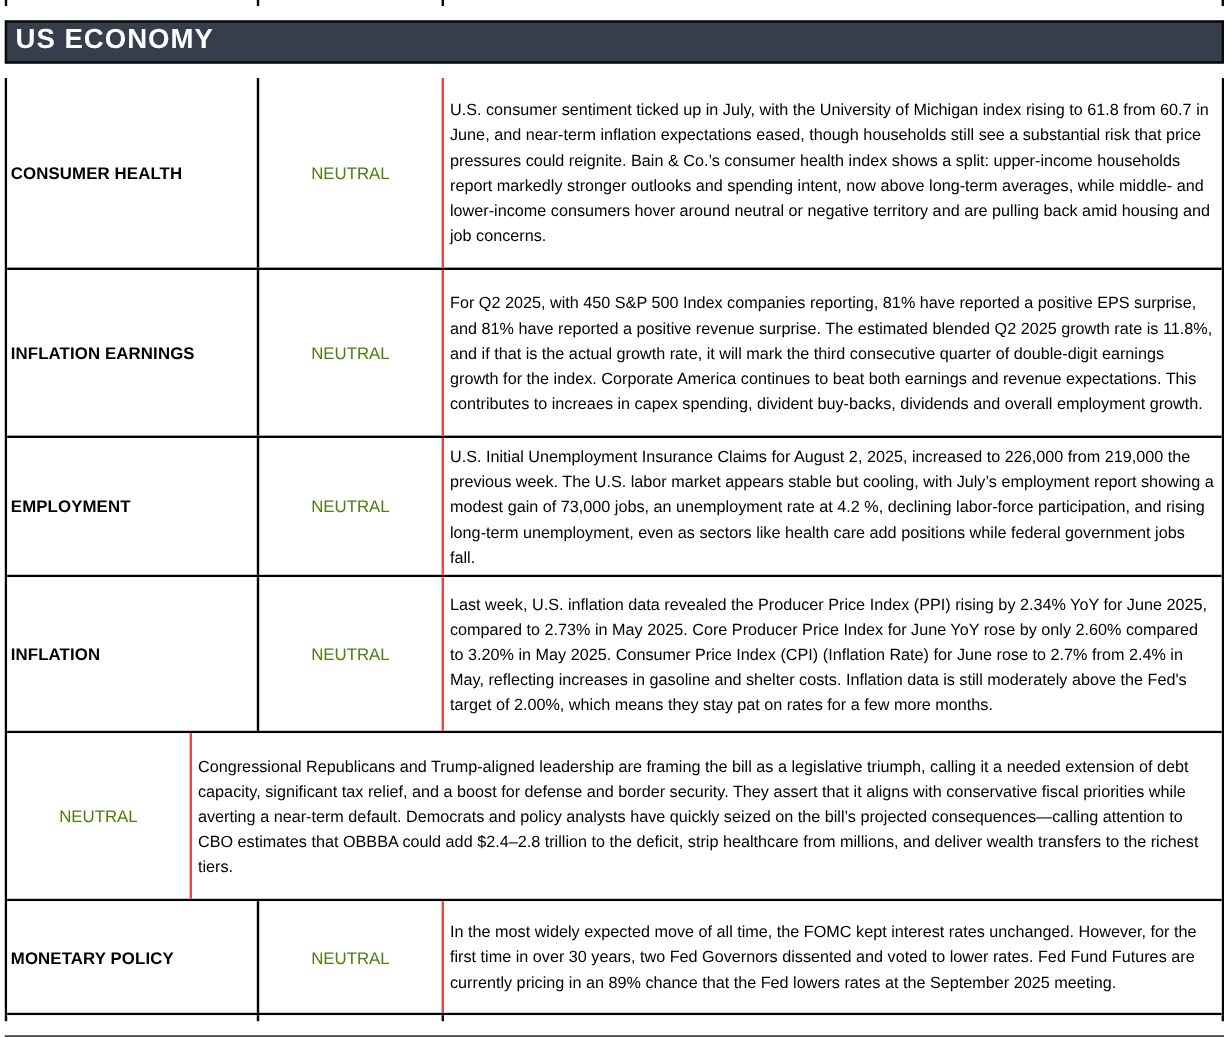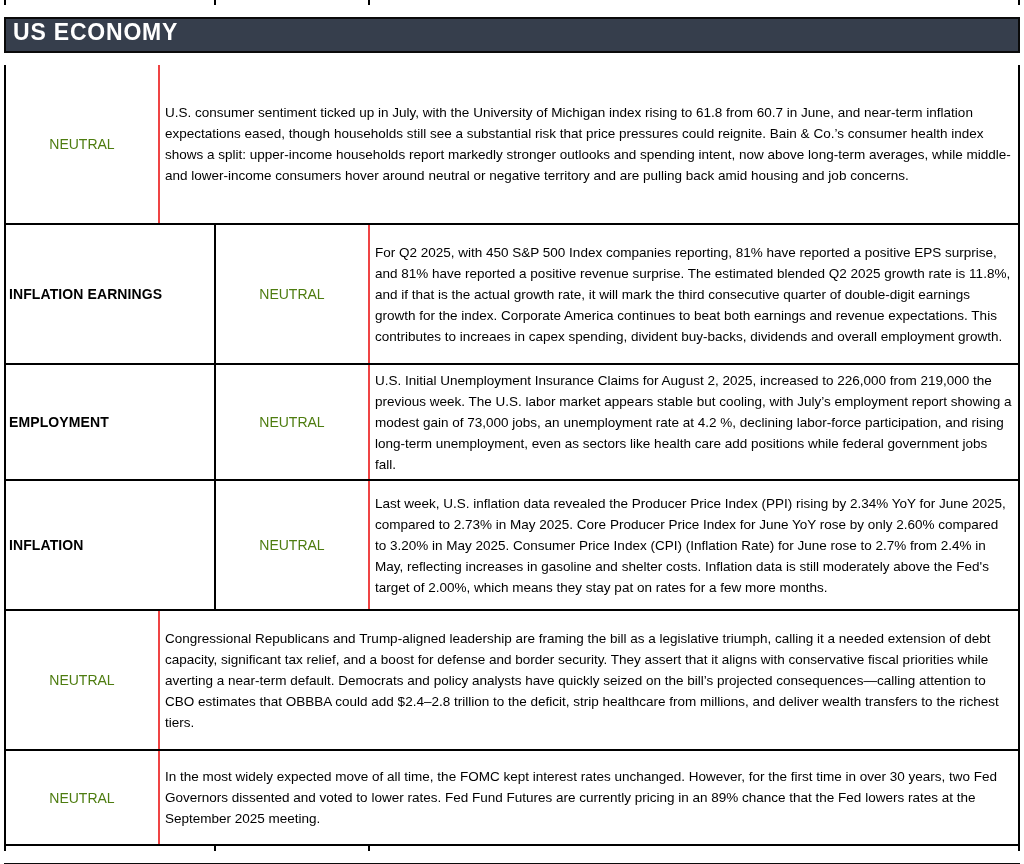--- a/index.html
+++ b/index.html
@@ -109,20 +109,21 @@
     <div class="s2"></div>
     <div class="s3"></div>
   </div>
 
   <div class="section-bar" style="background: rgb(54, 62, 76);">
     <span class="bar-title" style="color: rgb(255, 255, 255);">US ECONOMY</span>
   </div>
 
   <div class="econ-table" id="econ-table">
   <div class="trow">
+    <div class="cell label">CONSUMER HEALTH</div>
     <div class="cell rating">NEUTRAL</div>
     <div class="cell desc">
       <span class="desc-text">U.S. consumer sentiment ticked up in July, with the University of Michigan index rising to 61.8 from 60.7 in June, and near-term inflation expectations eased, though households still see a substantial risk that price pressures could reignite. Bain &amp; Co.’s consumer health index shows a split: upper-income households report markedly stronger outlooks and spending intent, now above long-term averages, while middle- and lower-income consumers hover around neutral or negative territory and are pulling back amid housing and job concerns.</span>
     </div>
   </div>
 
   <div class="trow">
     <div class="cell label">INFLATION EARNINGS</div>
     <div class="cell rating">NEUTRAL</div>
     <div class="cell desc">
@@ -147,20 +148,21 @@
   </div>
 
   <div class="trow">
     <div class="cell rating">NEUTRAL</div>
     <div class="cell desc">
       <span class="desc-text">Congressional Republicans and Trump-aligned leadership are framing the bill as a legislative triumph, calling it a needed extension of debt capacity, significant tax relief, and a boost for defense and border security. They assert that it aligns with conservative fiscal priorities while averting a near-term default. Democrats and policy analysts have quickly seized on the bill’s projected consequences—calling attention to CBO estimates that OBBBA could add $2.4–2.8 trillion to the deficit, strip healthcare from millions, and deliver wealth transfers to the richest tiers.</span>
     </div>
   </div>
 
   <div class="trow">
+    <div class="cell label">MONETARY POLICY</div>
     <div class="cell rating">NEUTRAL</div>
     <div class="cell desc">
       <span class="desc-text">In the most widely expected move of all time, the FOMC kept interest rates unchanged. However, for the first time in over 30 years, two Fed Governors dissented and voted to lower rates. Fed Fund Futures are currently pricing in an 89% chance that the Fed lowers rates at the September 2025 meeting.</span>
     </div>
   </div>
 </div>
 
   <div class="sliver">
     <div class="s1"></div>
     <div class="s2"></div>

